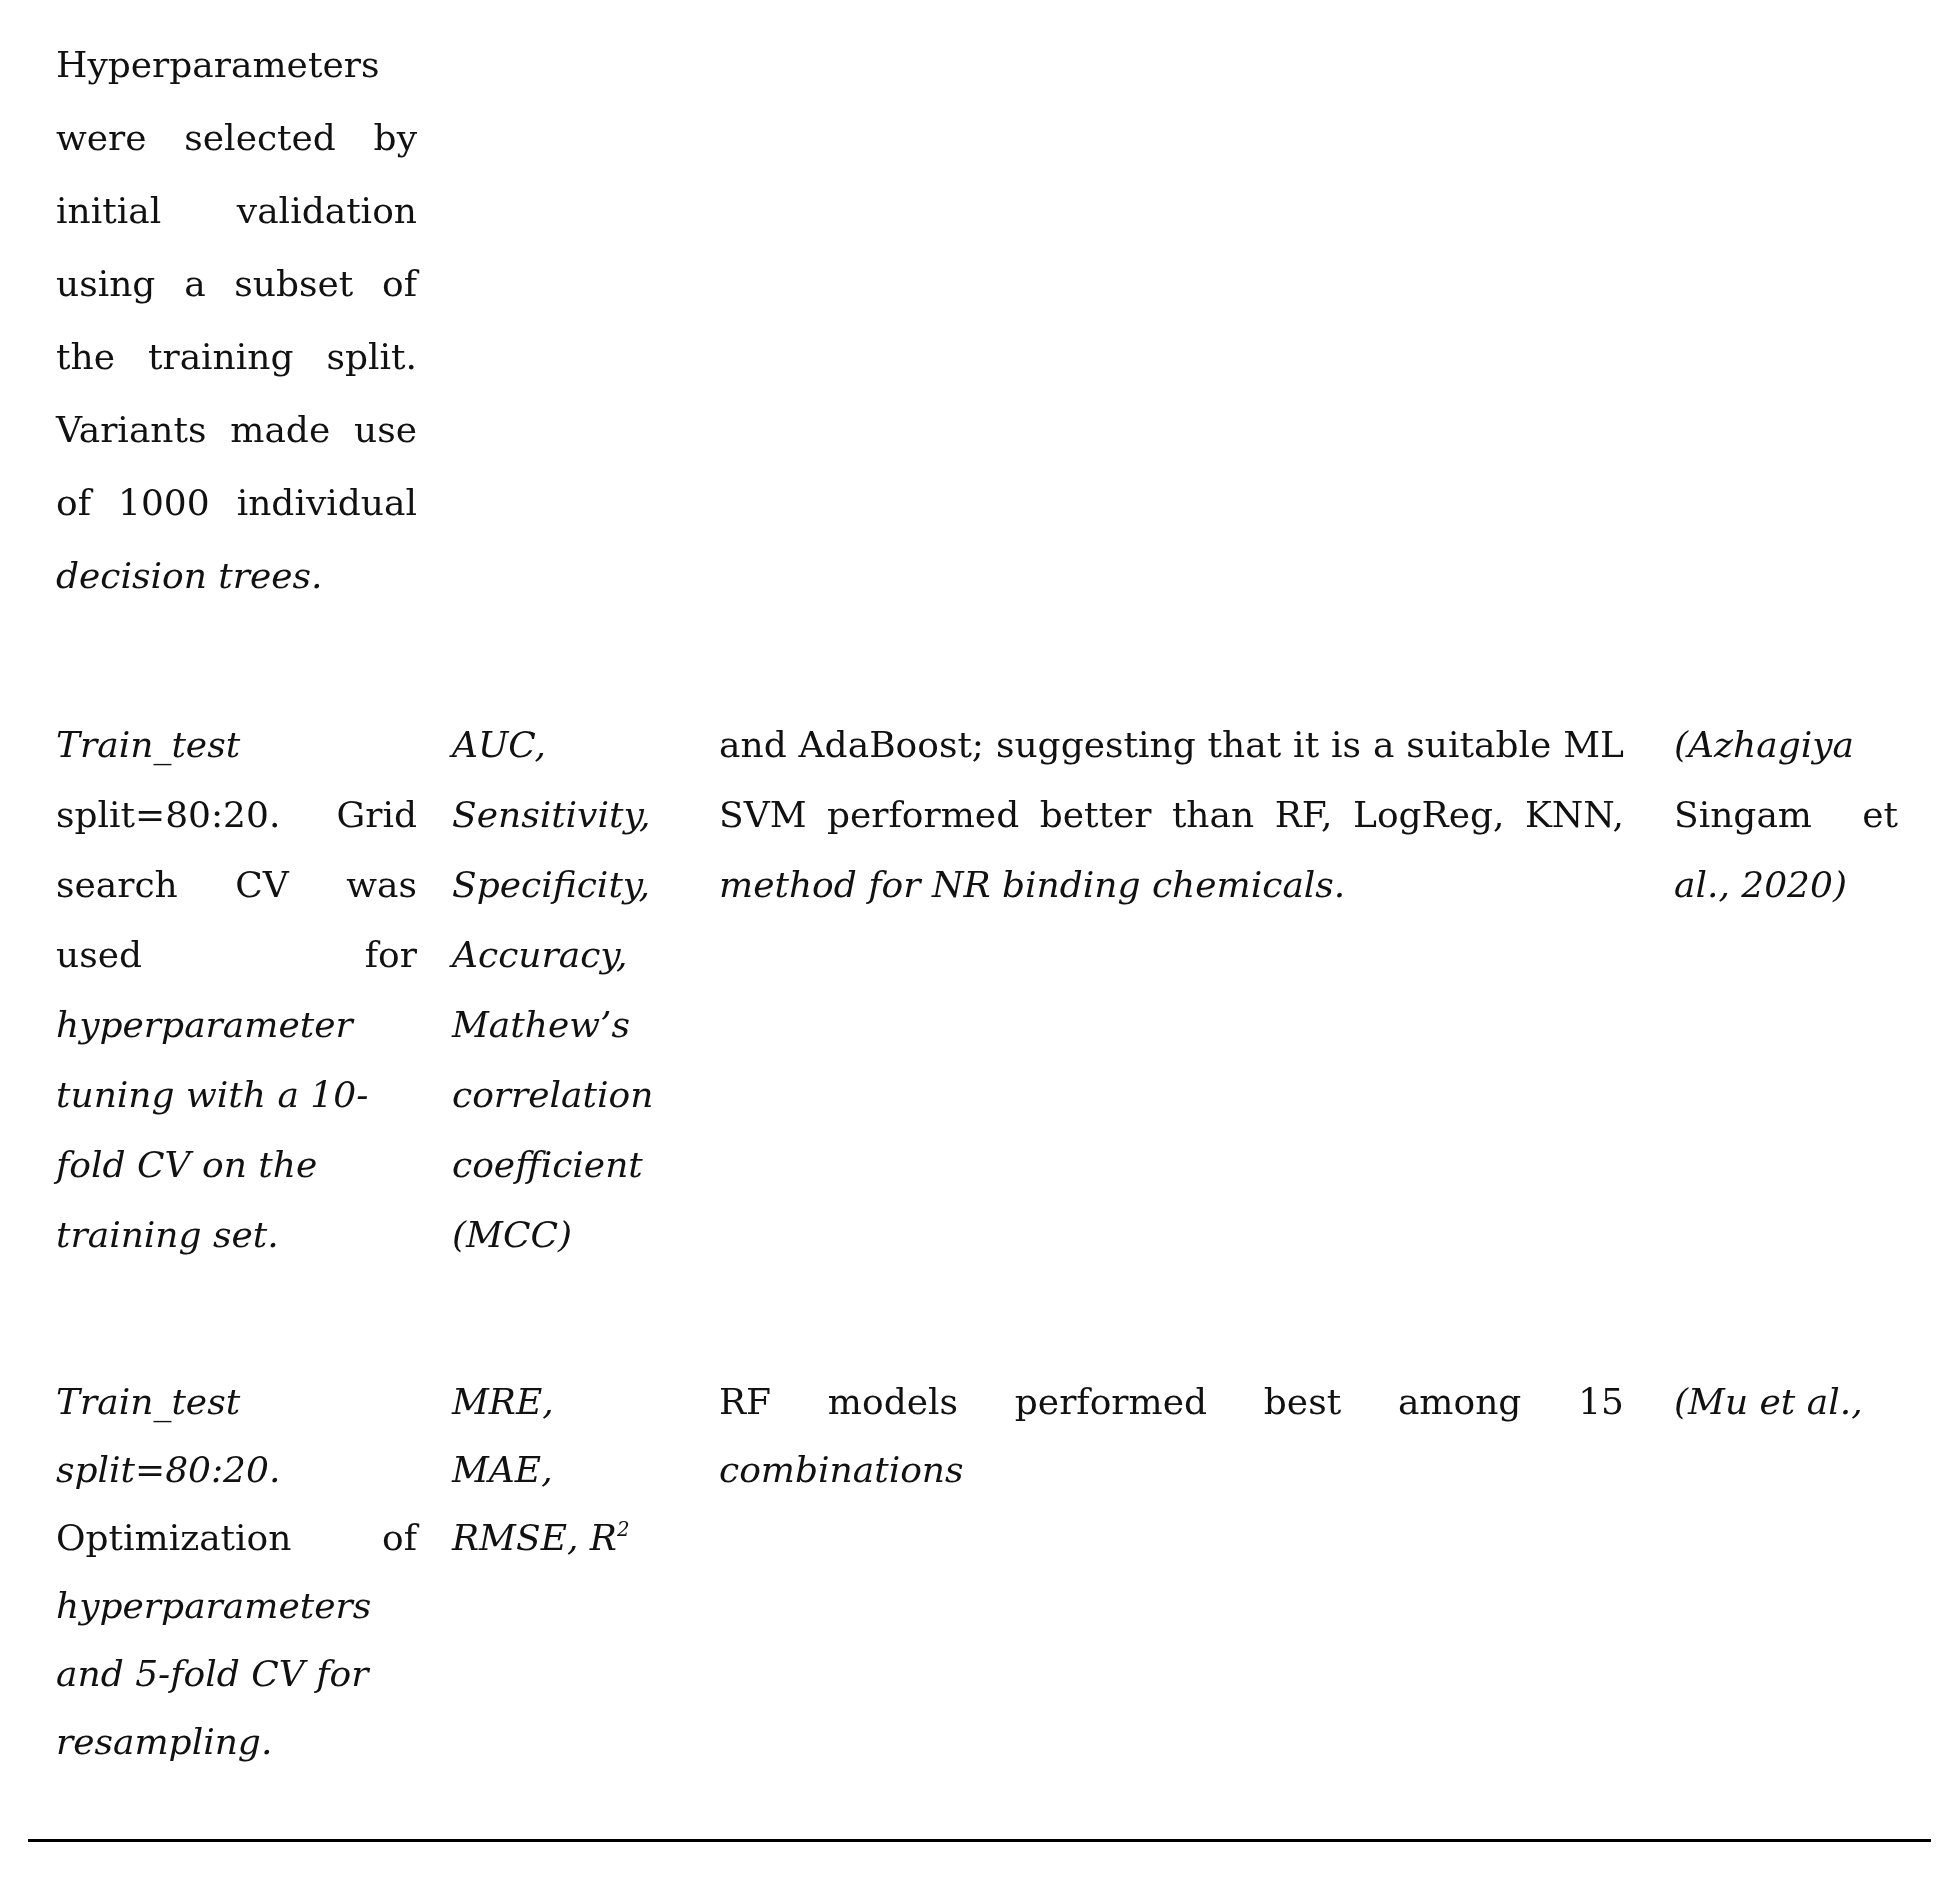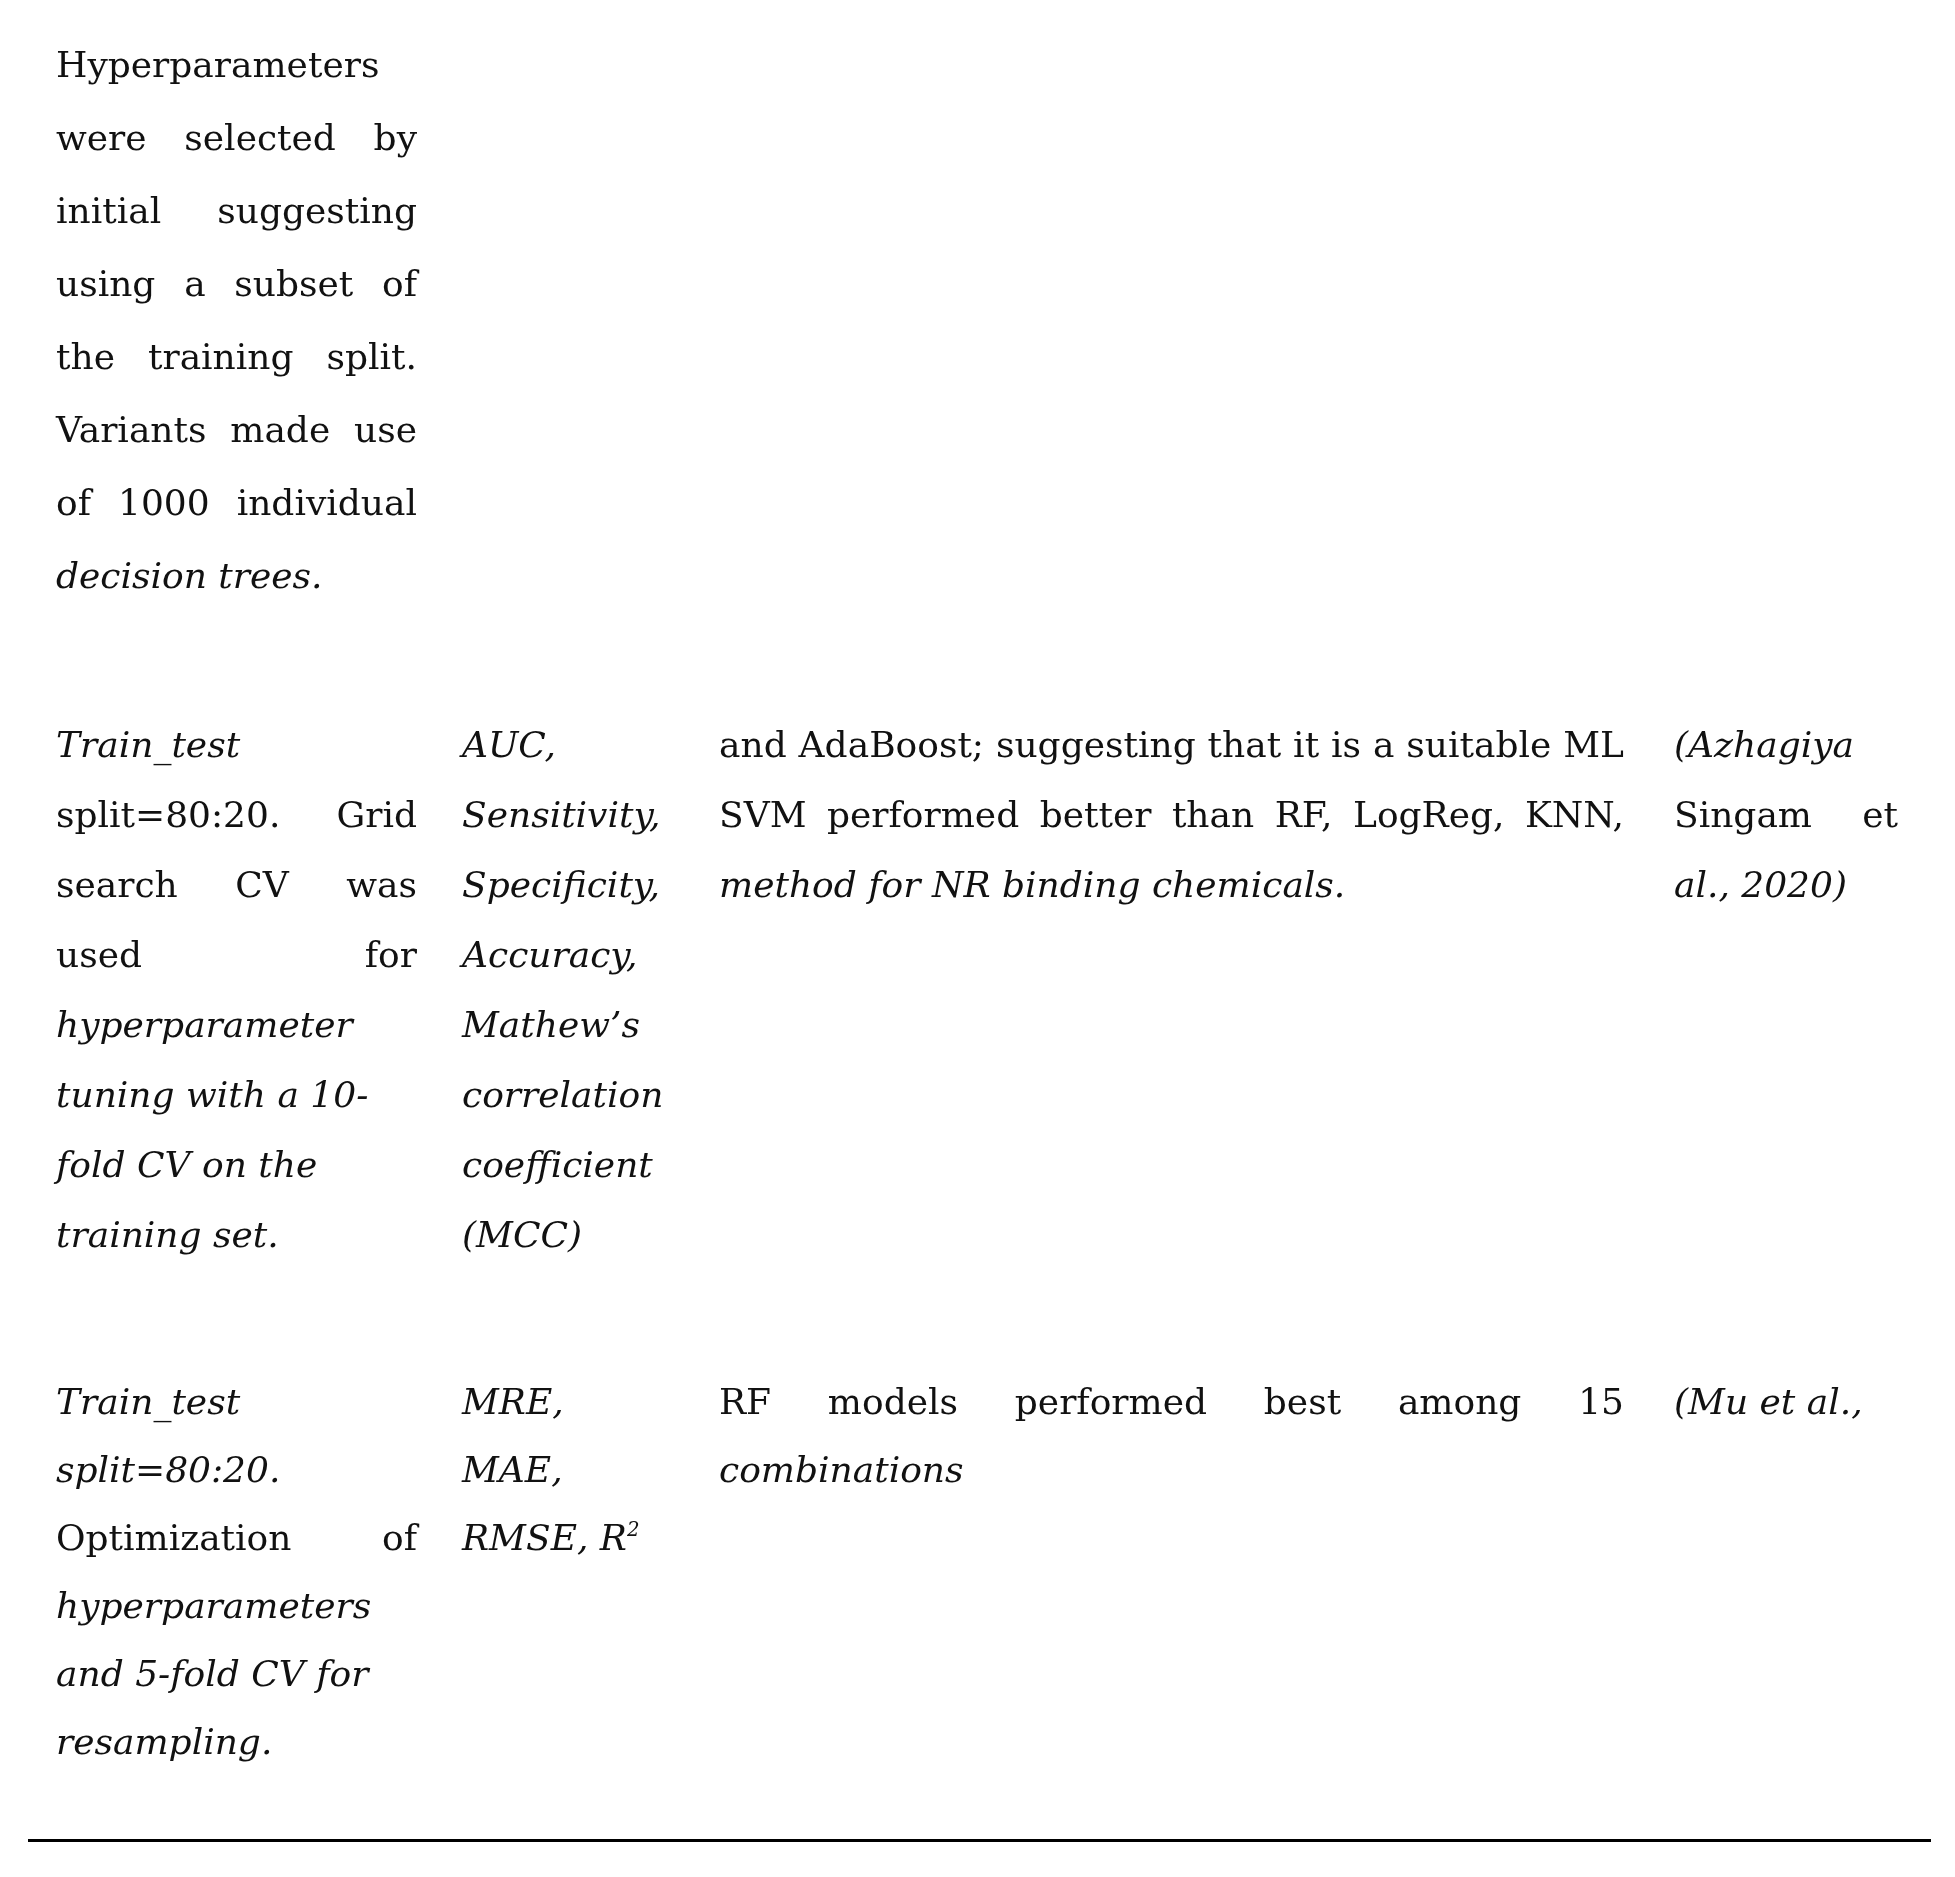--- a/index.html
+++ b/index.html
@@ -2,40 +2,40 @@
 <html style="font-size:11.7px"><head>
 <meta charset="utf-8">
 <style>
   html, body { margin: 0; padding: 0; background: #ffffff; }
   body { width: 1955px; height: 1878px; position: relative; overflow: hidden;
          font-family: "DejaVu Serif", "Liberation Serif", serif; color: #111111; }
   .cell { position: absolute; font-size: 36px; }
   .line { display: block; white-space: nowrap; text-align: justify; text-align-last: justify; }
   .line.last { text-align-last: left; font-style: italic; }
   .c1 { left: 56px; width: 361px; }
-  .c2 { left: 462px; width: 208px; }
+  .c2 { left: 452px; width: 208px; }
   .c3 { left: 719px; width: 905px; }
   .c4 { left: 1674px; width: 224px; }
   .r1 .line { height: 73px; line-height: 73px; }
   .r2 .line { height: 70px; line-height: 70px; }
   .r3 .line { height: 68px; line-height: 68px; }
   
   .r1 { top: 28px; }
   .r2 { top: 710px; }
   .r3 { top: 1368px; }
   sup { font-size: 0.55em; vertical-align: 0.7em; line-height: 0; }
   .rule { position: absolute; left: 28px; top: 1839px; width: 1903px; height: 2.9px; background: #000000; }
 </style>
 </head>
 <body>
 
 <div class="cell c1 r1">
   <span class="line">Hyperparameters</span>
   <span class="line">were selected by</span>
-  <span class="line">initial suggesting</span>
+  <span class="line">initial validation</span>
   <span class="line">using a subset of</span>
   <span class="line">the training split.</span>
   <span class="line">Variants made use</span>
   <span class="line">of 1000 individual</span>
   <span class="line last">decision trees.</span>
 </div>
 
 <div class="cell c1 r2">
   <span class="line last">Train_test</span>
   <span class="line">split=80:20. Grid</span>

